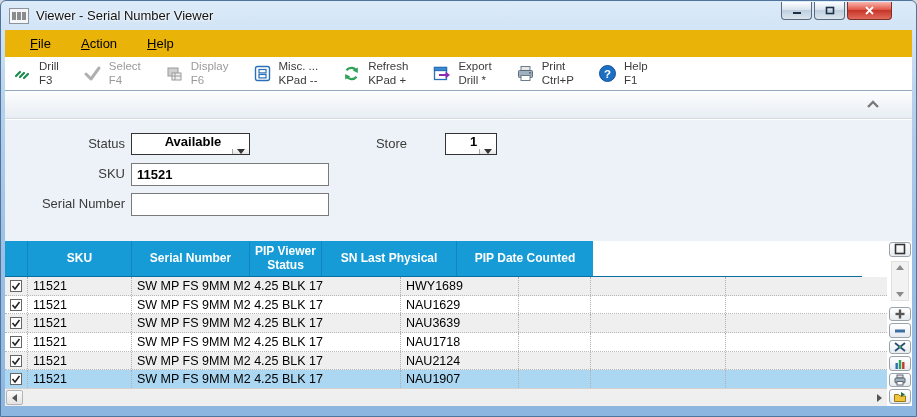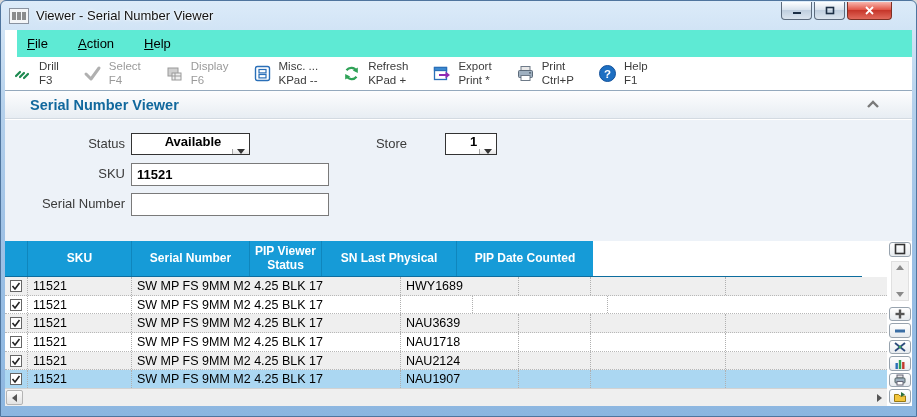--- a/index.html
+++ b/index.html
@@ -18,21 +18,21 @@
   .title-text{ font-size:13px; color:#111; text-shadow:0 0 4px #fff, 0 0 2px #fff; white-space:nowrap; }
   .win-controls{ margin-left:auto; display:flex; align-self:flex-start; padding-right:8px; padding-top:1px; gap:0; }
   .winbtn{ width:31px; height:18px; border:1px solid #5c6b7d; border-top:none; border-radius:0 0 4px 4px;
     background:linear-gradient(180deg,#fdfeff 0%,#d9e3ee 45%,#c0cfdf 50%,#dbe5ef 100%);
     display:flex; align-items:center; justify-content:center; margin-left:2px; cursor:default; }
   .winbtn.close{ width:45px; background:linear-gradient(180deg,#f8b6ad 0%,#e2574a 45%,#c6372b 50%,#e16a5c 100%); border-color:#7e3024; }
 
   
   .client{ position:absolute; left:4px; right:4px; top:29px; bottom:10px; background:#fff; overflow:hidden; }
 
-  .menubar{ height:27px; display:flex; align-items:center; padding-left:3px; background:#5eead4;margin-left:12px; }
+  .menubar{ height:27px; display:flex; align-items:center; padding-left:18px; background:#eab308; }
   .menu-item{ font-size:13px; color:#000; padding:3px 7px; margin-right:16px; cursor:default; }
   .menu-item::first-letter{ text-decoration:underline; }
 
   .toolbar{ height:34px; display:flex; align-items:center; padding-left:8px; background:#fff; border-bottom:1px solid #94a9bd; }
   .tool{ display:flex; align-items:center; gap:7px; margin-right:24px; cursor:default; }
   .tool-ic{ width:19px; height:19px; flex:0 0 auto; }
   .tool-label{ font-size:11.5px; line-height:1.18; color:#3c3c3c; white-space:nowrap; }
   .tool.disabled .tool-label{ color:#9a9a9a; }
 
   .section-hd{ height:28px; background:linear-gradient(180deg,#fdfdfe 0%,#eef2f6 70%,#e7edf3 100%);
@@ -203,21 +203,21 @@
 
       <div class="tool">
         <svg class="tool-ic" viewBox="0 0 19 19">
           <rect x="2.5" y="3.5" width="12" height="12" fill="#fff" stroke="#2a6fb8" stroke-width="1.3"></rect>
           <rect x="2.5" y="3.5" width="12" height="3" fill="#3f8fd4" stroke="#2a6fb8" stroke-width="1.3"></rect>
           <line x1="7" y1="11" x2="14" y2="11" stroke="#8e2ab4" stroke-width="2.2"></line>
           <polygon points="13.5,7.5 18,11 13.5,14.5" fill="#8e2ab4"></polygon>
         </svg>
         <div class="tool-label">
             <div>Export</div>
-            <div>Print *</div>
+            <div>Drill *</div>
           </div>
       </div>
 
       <div class="tool">
         <svg class="tool-ic" viewBox="0 0 19 19">
           <rect x="5" y="2.5" width="9" height="4" fill="#e8e8e8" stroke="#6e7a88"></rect>
           <rect x="2.5" y="6.5" width="14" height="7" rx="1" fill="#9fb0c0" stroke="#5d6b7a"></rect>
           <rect x="5" y="11.5" width="9" height="5" fill="#fff" stroke="#6e7a88"></rect>
           <circle cx="14" cy="8.8" r="0.9" fill="#44525f"></circle>
         </svg>
@@ -233,21 +233,20 @@
           <text x="9.5" y="13.6" font-size="11.5" font-family="Liberation Sans, sans-serif" font-weight="bold" fill="#fff" text-anchor="middle">?</text>
         </svg>
         <div class="tool-label">
             <div>Help</div>
             <div>F1</div>
           </div>
       </div>
     </div>
 
     <div class="section-hd">
-      <span class="section-title">Serial Number Viewer</span>
       <svg class="chevron" viewBox="0 0 14 9">
         <path d="M2 7 L7 2 L12 7" fill="none" stroke="#7a7a7a" stroke-width="2.4"></path>
       </svg>
     </div>
 
     <div class="formarea">
       <span class="frm-label" style="top:13px;">Status</span>
       <div class="combo" style="top:13px; left:126px; width:119px;">
         <span>Available</span>
         <span class="combo-arrow">
@@ -299,20 +298,21 @@
       <div class="grow">
         <div class="gc c-cb">
             <span class="cb">
               <svg viewBox="0 0 10 10">
                 <path d="M1.5 5 L4 8 L8.5 2" fill="none" stroke="#222" stroke-width="1.6"></path>
               </svg>
             </span>
           </div>
         <div class="gc c-sku">11521</div>
         <div class="gc c-desc">SW MP FS 9MM M2 4.25 BLK 17</div>
+        <div class="gc c-ser">NAU1629</div>
         <div class="gc c-pip"></div>
         <div class="gc c-snl"></div>
         <div class="gc c-pdc"></div>
       </div>
 
       <div class="grow alt">
         <div class="gc c-cb">
             <span class="cb">
               <svg viewBox="0 0 10 10">
                 <path d="M1.5 5 L4 8 L8.5 2" fill="none" stroke="#222" stroke-width="1.6"></path>

